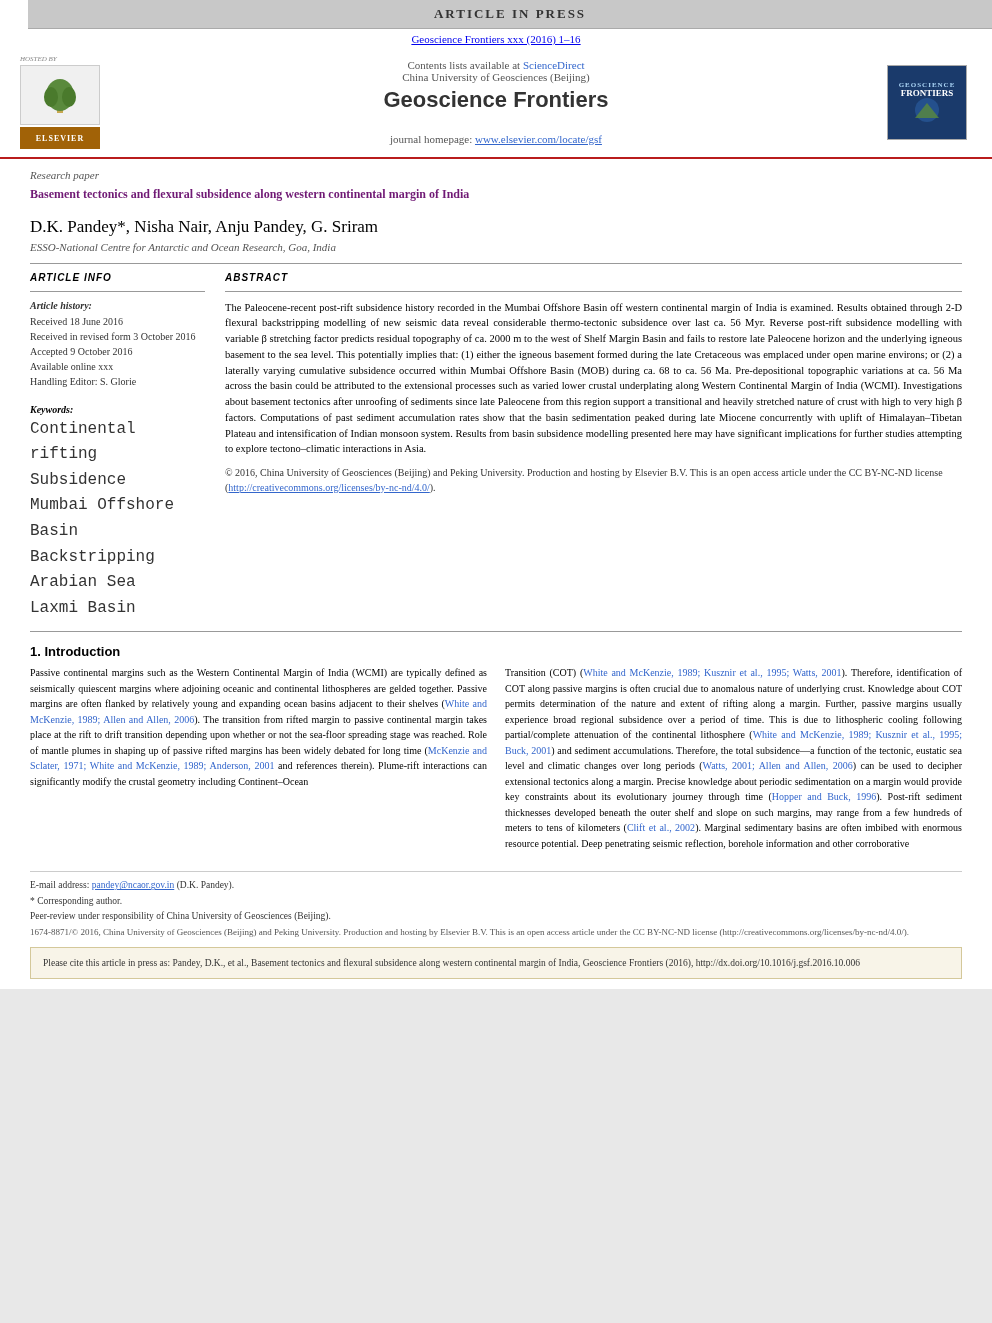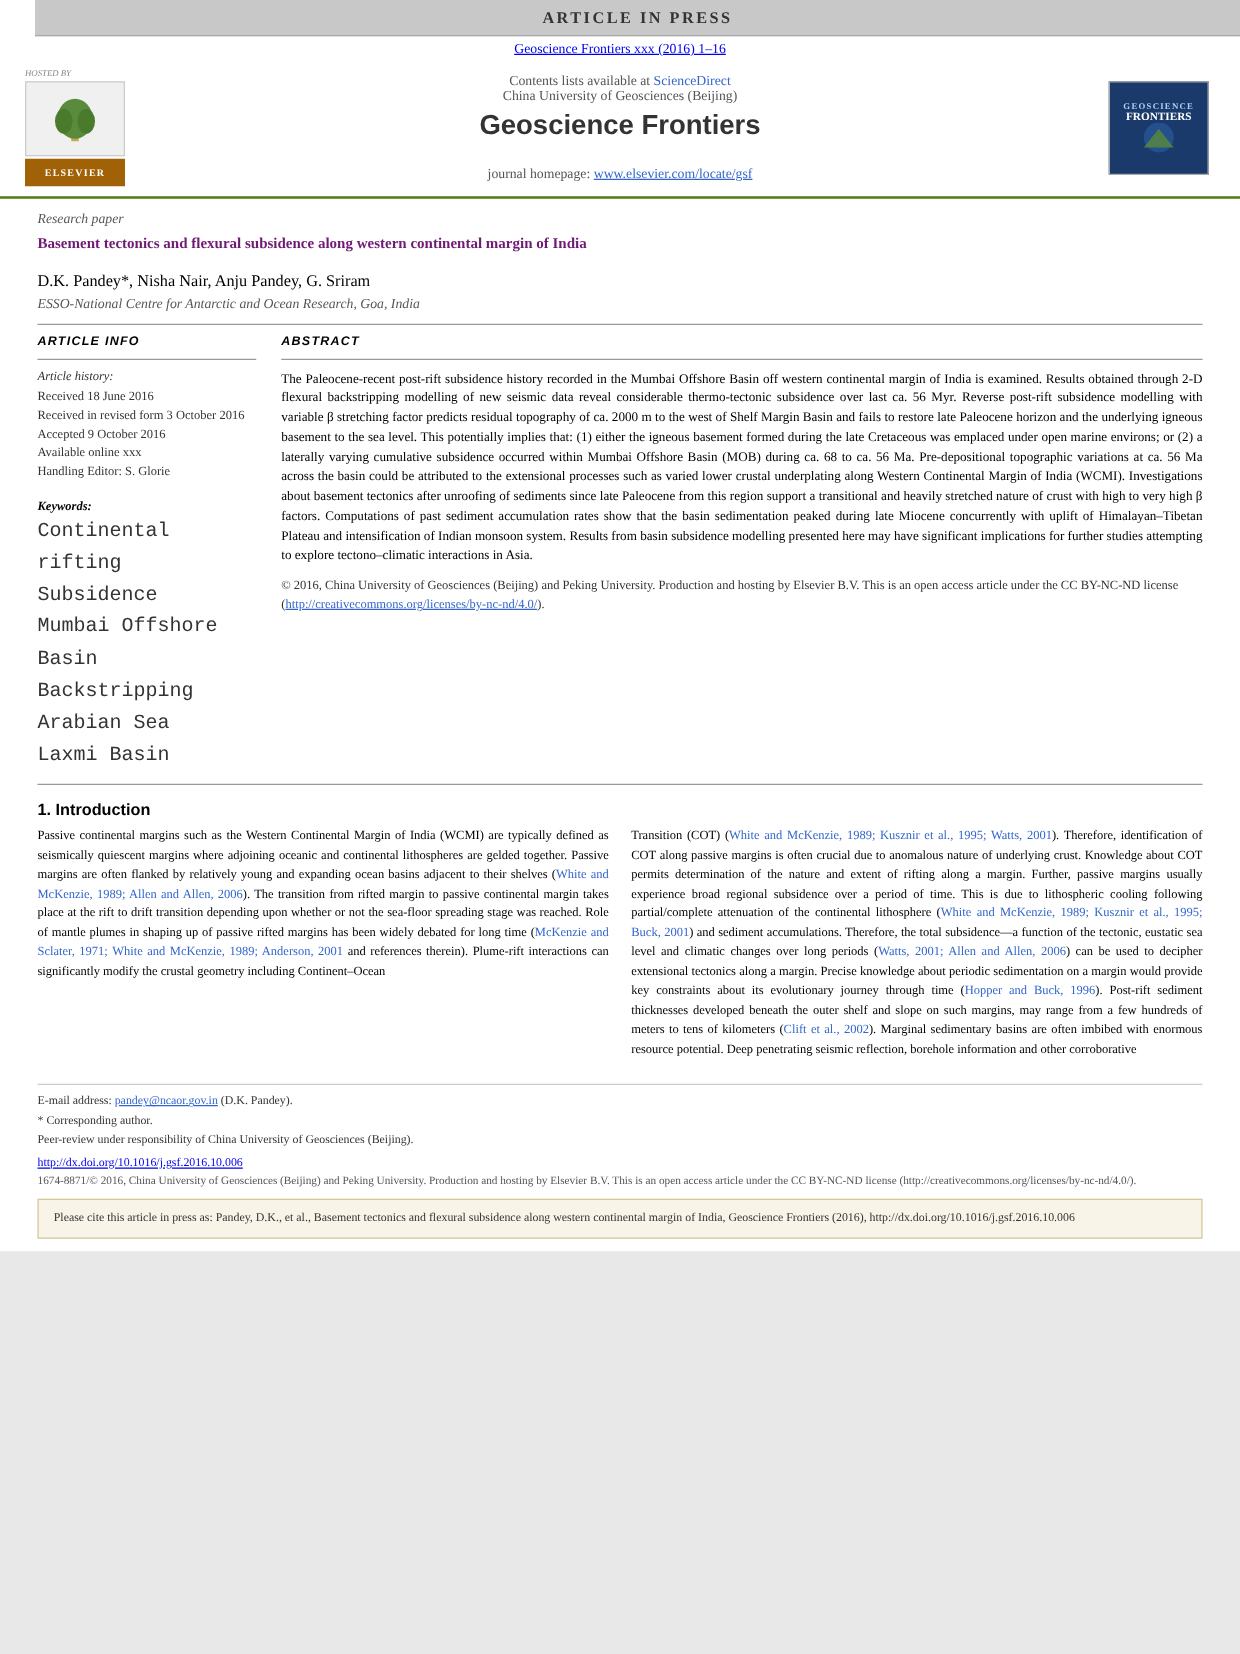--- a/index.html
+++ b/index.html
@@ -31,21 +31,21 @@
       text-align: center;
       padding: 4px 0 2px;
       font-size: 11px;
       color: #3366cc;
     }
     
     .journal-header {
       display: flex;
       align-items: center;
       padding: 8px 20px;
-      border-bottom: 2px solid #4d7c0f;
+      border-bottom: 2px solid #b91c1c;
       gap: 10px;
     }
     .header-logo-left {
       width: 90px;
       flex-shrink: 0;
     }
     .elsevier-logo {
       width: 80px;
       height: 60px;
       background: #f0f0f0;
@@ -145,21 +145,21 @@
       margin-bottom: 6px;
     }
     .article-title {
       font-size: 12px;
       font-weight: bold;
       color: #701a75;
       margin-bottom: 14px;
       line-height: 1.3;
     }
     .authors {
-      font-size: 13px;
+      font-size: 17px;
       color: #000;
       margin-bottom: 4px;
     }
     .affiliation {
       font-size: 11px;
       font-style: italic;
       color: #555;
       margin-bottom: 10px;
     }
     .divider {
@@ -189,21 +189,21 @@
       margin-bottom: 6px;
       font-style: italic;
       font-family: Arial, sans-serif;
     }
     .article-info-block {
       font-size: 10px;
       color: #333;
     }
     .article-info-block .info-heading {
       font-style: italic;
-      font-weight: normal;
+      font-weight: bold;
       font-size: 10px;
       margin-bottom: 3px;
       display: block;
     }
     .article-info-block .info-line {
       font-size: 10px;
       color: #333;
       line-height: 1.5;
     }
     .keywords-block {
@@ -431,23 +431,20 @@
     <div class="footnotes">
       <div class="fn-line">
         <span>E-mail address:</span>
         <a href="#">pandey@ncaor.gov.in</a>
         <span>(D.K. Pandey).</span>
       </div>
       <div class="fn-line">* Corresponding author.</div>
       <div class="fn-line">Peer-review under responsibility of China University of Geosciences (Beijing).</div>
     </div>
 
-    <div class="doi-line">
-      <a href="#">http://dx.doi.org/10.1016/j.gsf.2016.10.006</a>
-    </div>
     <div class="license-line">1674-8871/© 2016, China University of Geosciences (Beijing) and Peking University. Production and hosting by Elsevier B.V. This is an open access article under the CC BY-NC-ND license (http://creativecommons.org/licenses/by-nc-nd/4.0/).</div>
 
     <div class="bottom-bar">
       <span>Please cite this article in press as: Pandey, D.K., et al., Basement tectonics and flexural subsidence along western continental margin of India, Geoscience Frontiers (2016), http://dx.doi.org/10.1016/j.gsf.2016.10.006</span>
     </div>
 
   </div>
 </div>
 
 </body></html>

